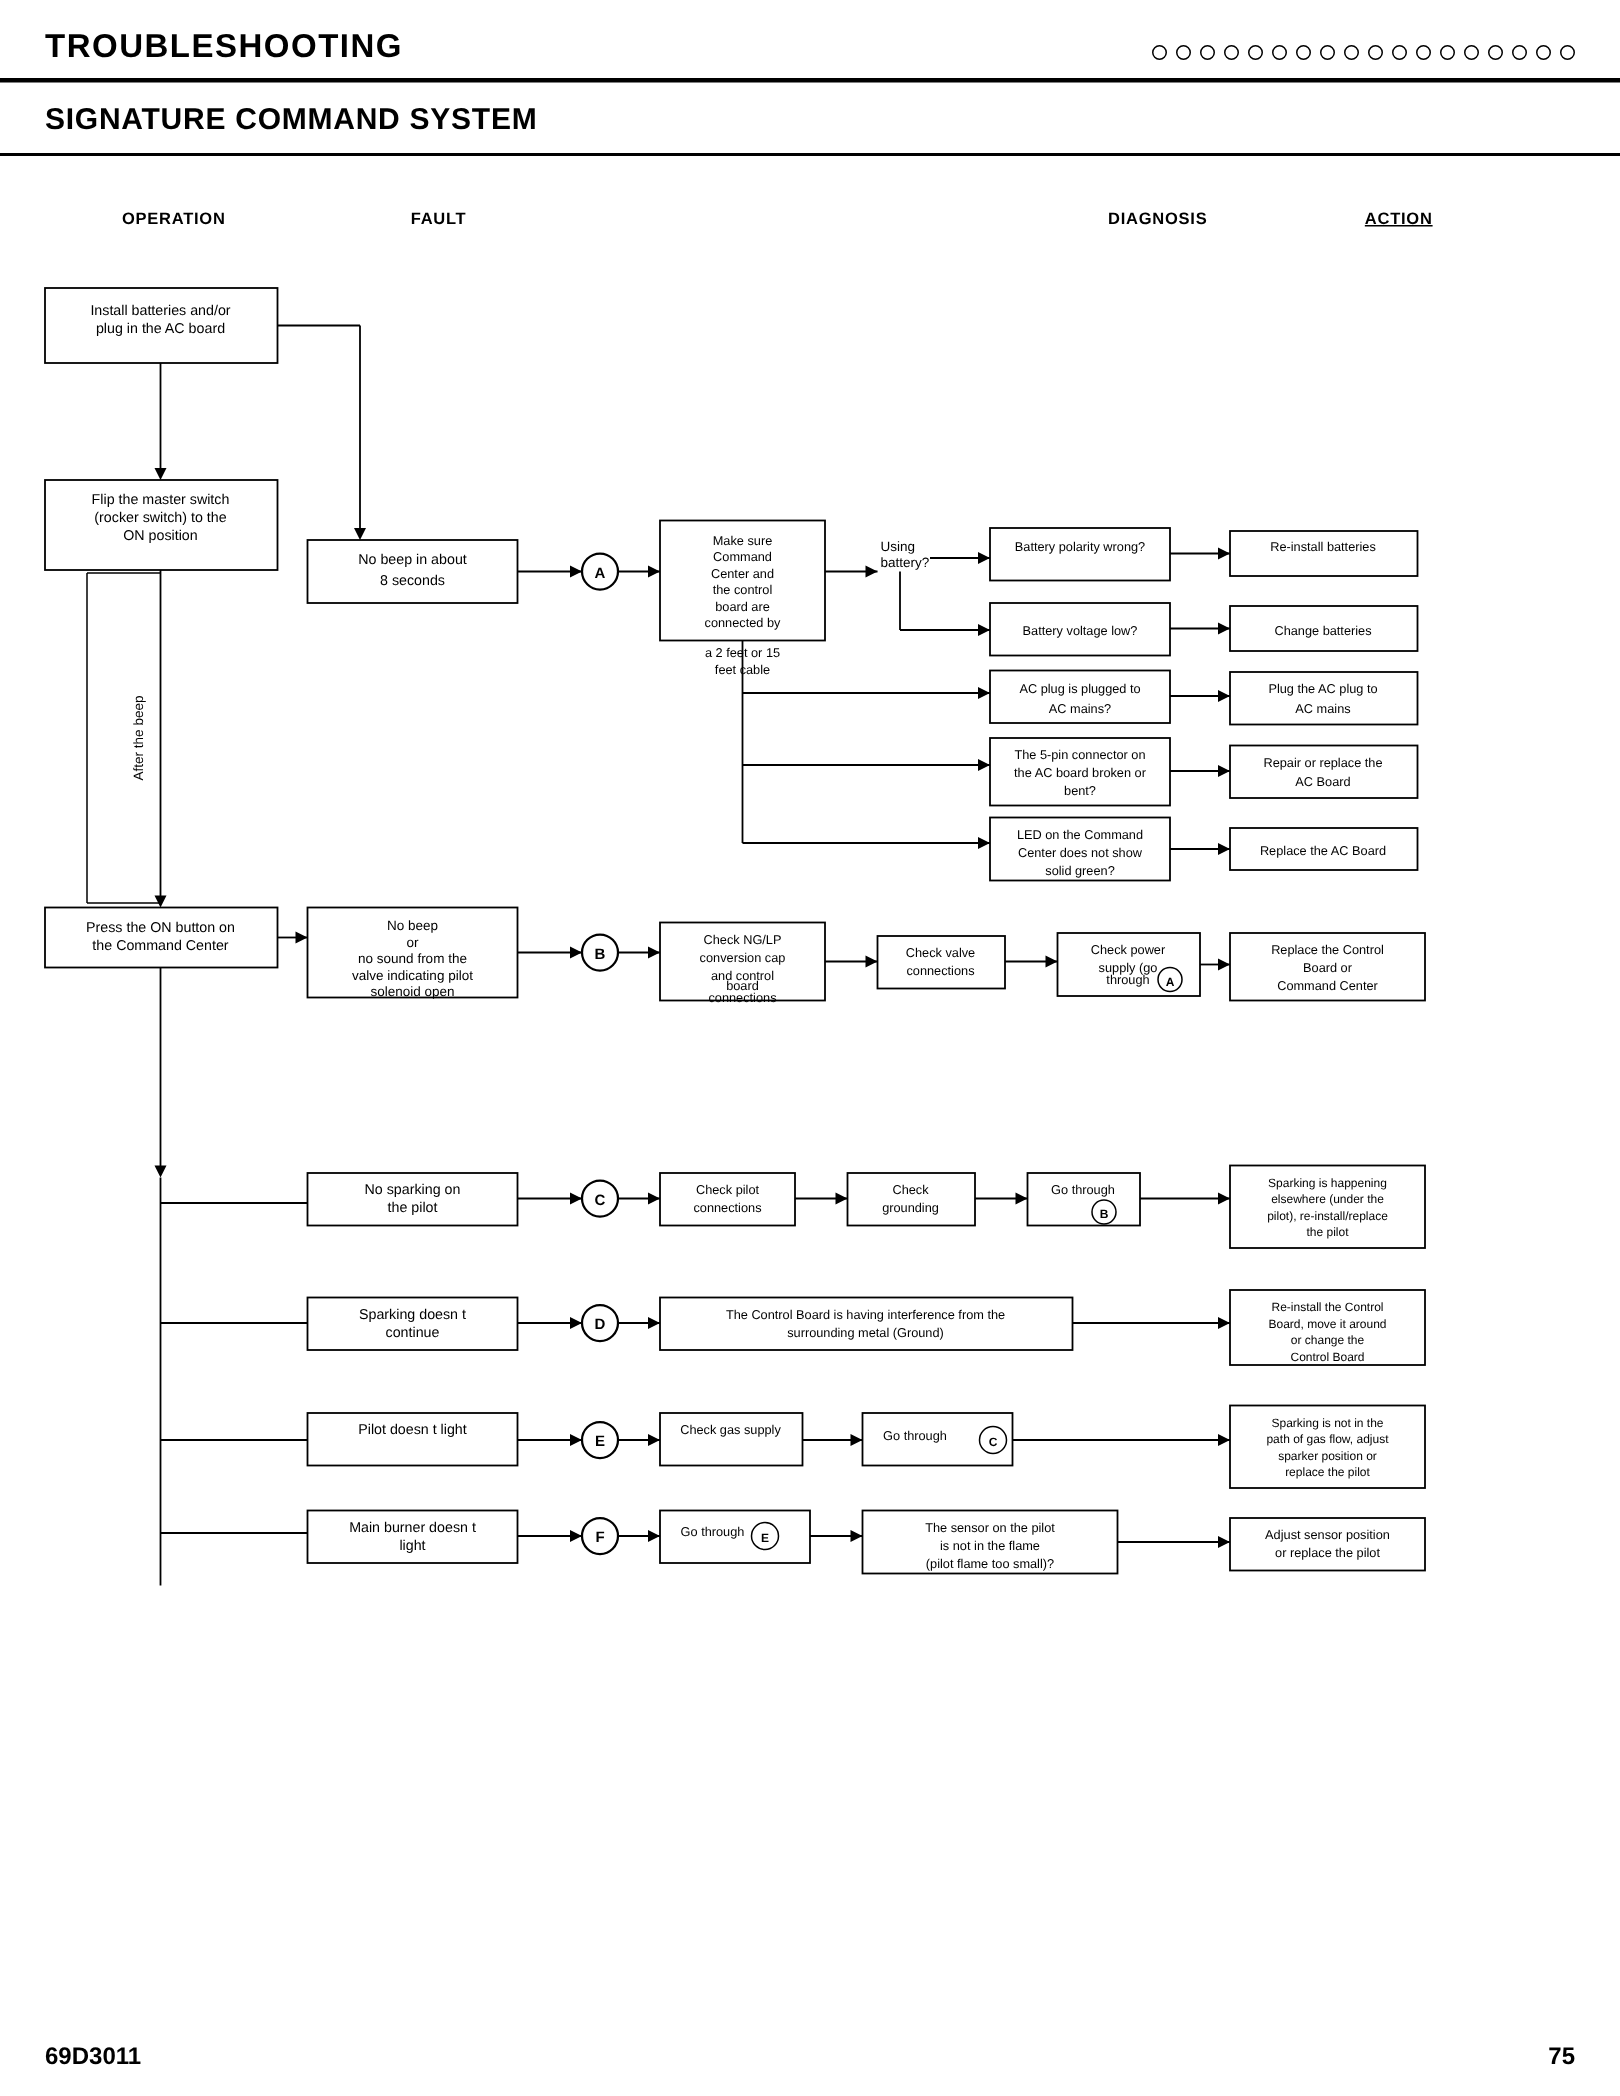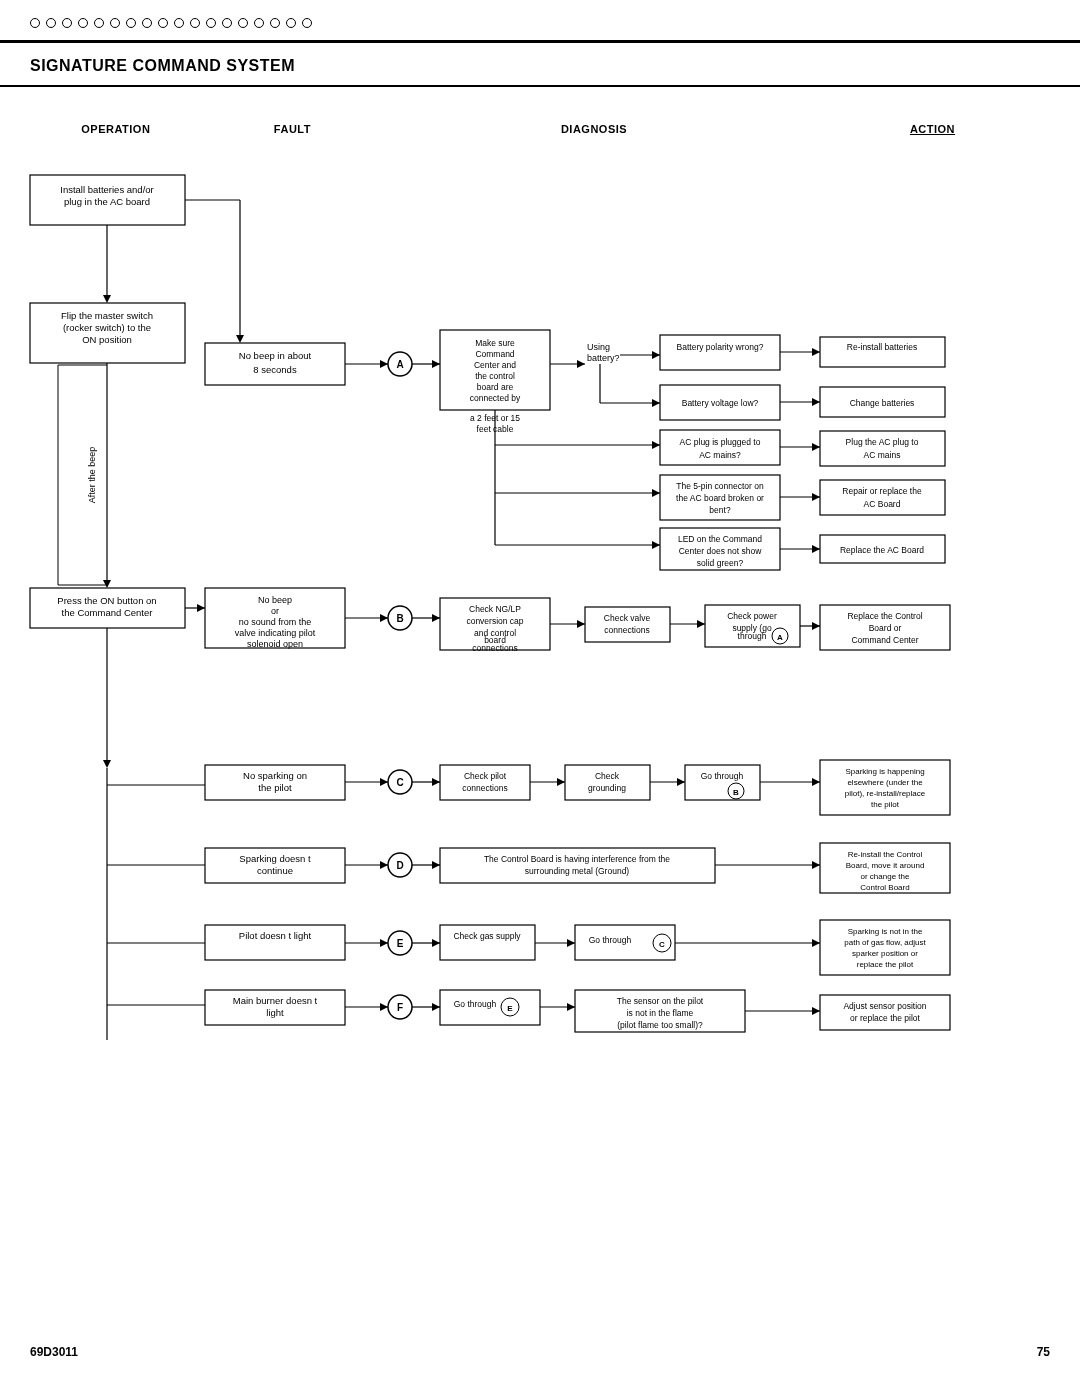--- a/index.html
+++ b/index.html
@@ -34,21 +34,21 @@
     }
     .header-dot {
       width: 10px;
       height: 10px;
       border: 1.5px solid #000;
       border-radius: 50%;
       display: inline-block;
     }
 
     .page-subtitle {
-      font-size: 16px;
+      font-size: 20px;
       font-weight: 900;
       letter-spacing: 0.5px;
       text-transform: uppercase;
       padding: 14px 30px 10px 30px;
       border-bottom: 2px solid #000;
     }
 
     .diagram-area {
       padding: 20px 20px 20px 20px;
       position: relative;
@@ -63,21 +63,21 @@
     }
     .col-header {
       font-size: 11px;
       font-weight: 700;
       text-transform: uppercase;
       letter-spacing: 0.5px;
       text-align: center;
     }
     .col-operation { width: 175px; }
     .col-fault { width: 185px; }
-    .col-diagnosis { width: 430px; }
+    .col-diagnosis { width: 430px; text-align: right; }
     .col-action { width: 260px; text-decoration: underline; }
 
     
     .flow-svg {
       display: block;
       width: 1040px;
       height: 920px;
     }
 
     
@@ -91,33 +91,34 @@
       stroke-width: 1.5;
       fill: #fff;
     }
     text {
       font-family: Arial, Helvetica, sans-serif;
       fill: #000;
     }
 
     .page-footer {
       position: absolute;
-      bottom: 38px;
+      bottom: 16px;
       left: 30px;
       right: 30px;
       display: flex;
       justify-content: space-between;
-      font-size: 12px;
+      font-size: 16px;
       font-weight: 700;
     }
   </style>
 </head>
 <body>
 
 <div class="page-header">
+  <div class="page-title-main">TROUBLESHOOTING</div>
   <div class="header-dots">
     <span class="header-dot"></span>
     <span class="header-dot"></span>
     <span class="header-dot"></span>
     <span class="header-dot"></span>
     <span class="header-dot"></span>
     <span class="header-dot"></span>
     <span class="header-dot"></span>
     <span class="header-dot"></span>
     <span class="header-dot"></span>

